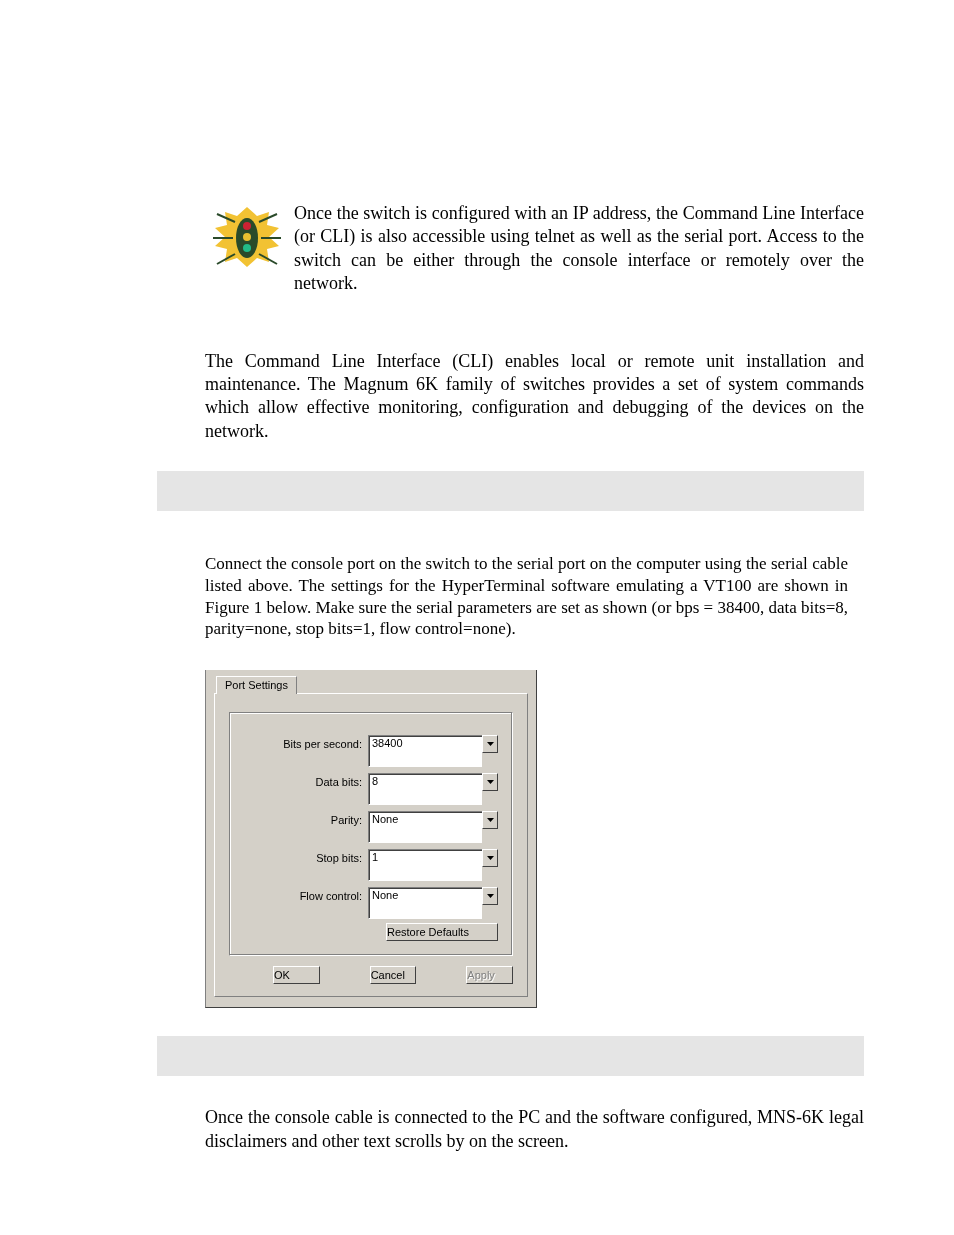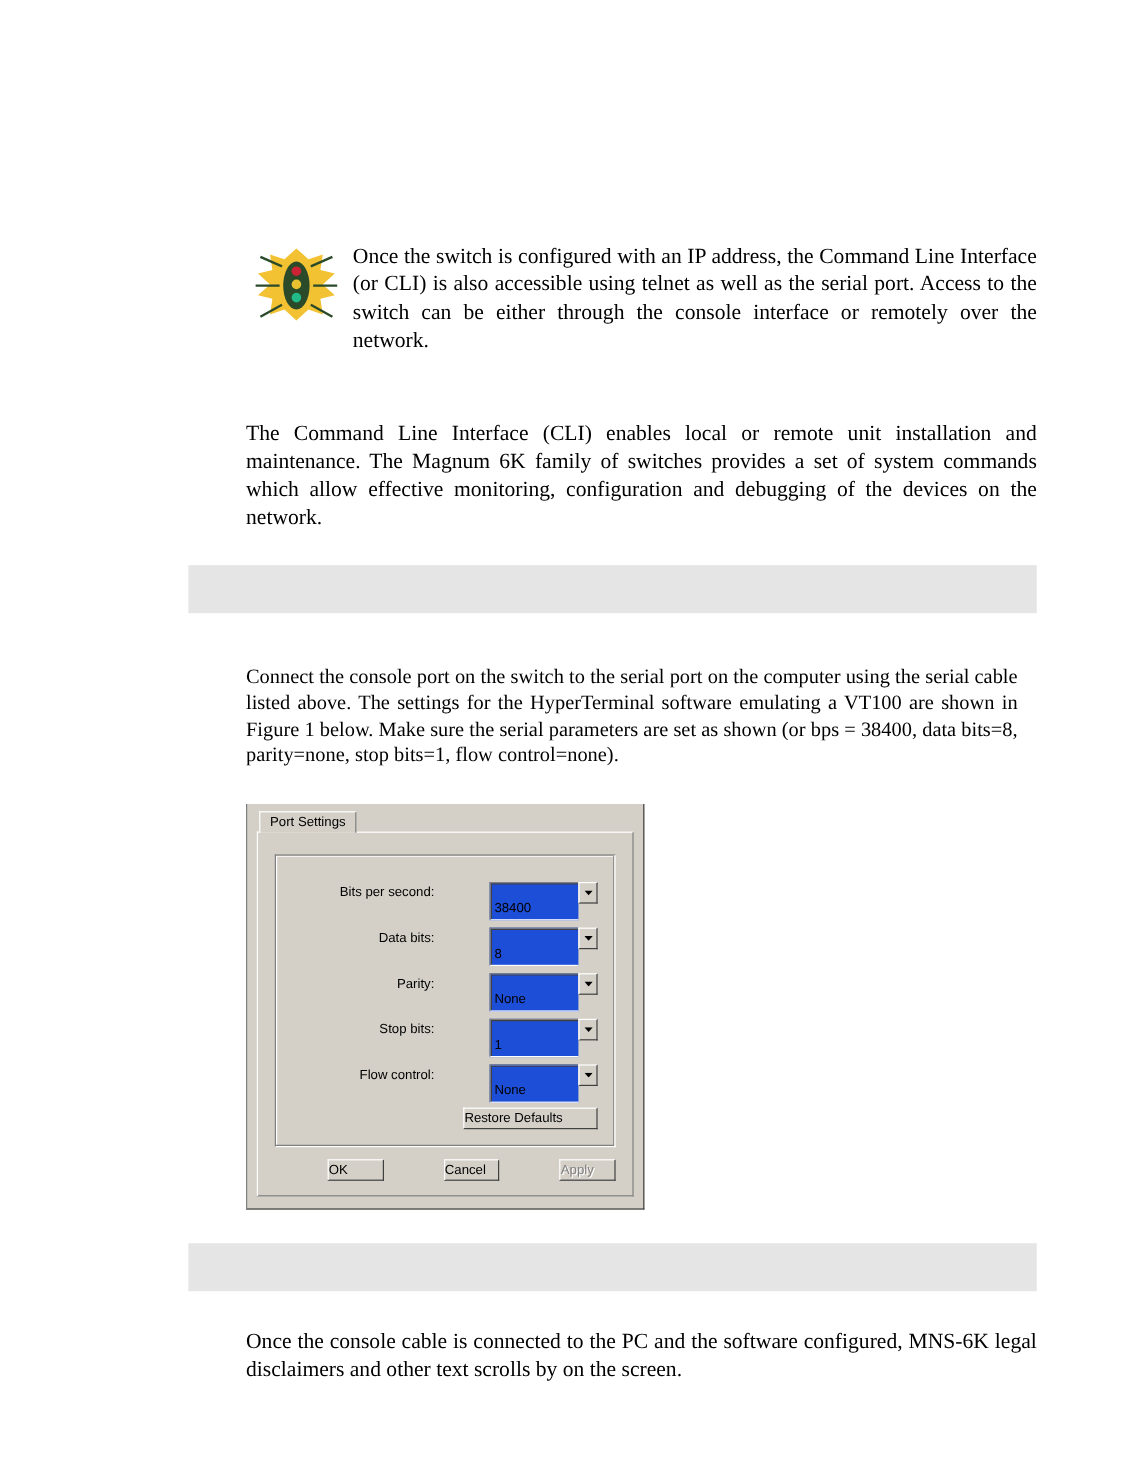--- a/index.html
+++ b/index.html
@@ -132,43 +132,42 @@
     border-top: 1px solid #808080;
     border-right: 1px solid #fff;
     border-bottom: 1px solid #fff;
     box-shadow: inset -1px -1px 0 #808080, inset 1px 1px 0 #fff;
     padding: 22px 14px 14px 14px;
   }
   .field-row {
     display: flex;
     align-items: center;
     margin-bottom: 20px;
-    gap: 40px;
   }
   .field-row:last-of-type { margin-bottom: 14px; }
   .field-label {
     width: 118px;
     text-align: right;
     padding-right: 6px;
     font-size: 11px;
   }
   .combo {
     flex: 1;
     display: flex;
     height: 18px;
   }
   .combo-input {
     flex: 1;
-    background: #1d4ed8;
+    background: #ffffff;
     border-top: 1px solid #808080;
     border-left: 1px solid #808080;
     border-bottom: 1px solid #fff;
     border-right: none;
     box-shadow: inset 1px 1px 0 #404040;
-    padding: 14px 3px;
+    padding: 0 3px;
     font-size: 11px;
     font-family: Tahoma, Arial, sans-serif;
     box-sizing: border-box;
     height: 32px;
     line-height: 14px;
   }
   .combo-btn {
     width: 16px;
     height: 18px;
     background: #d4d0c8;

